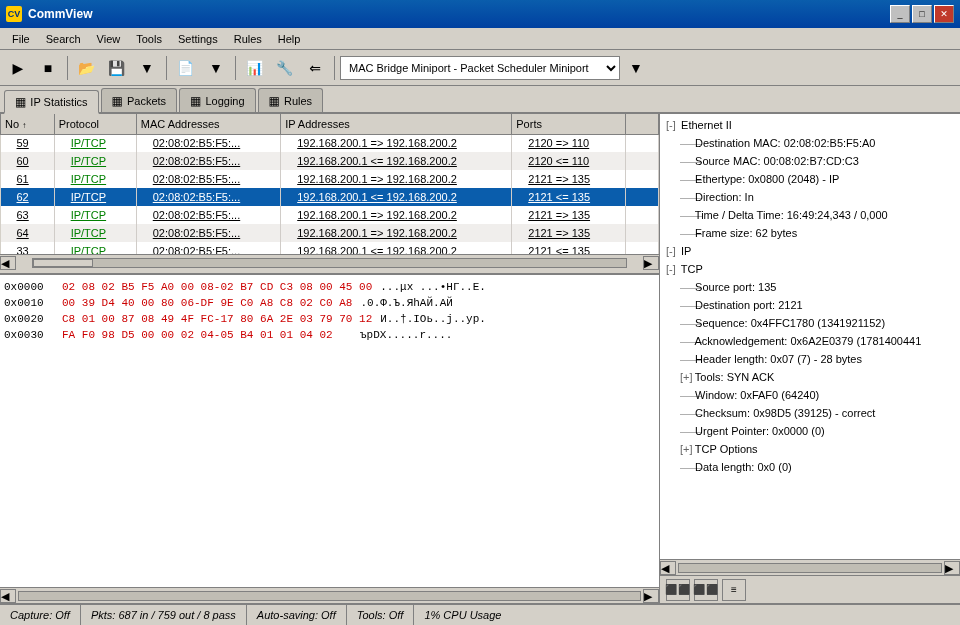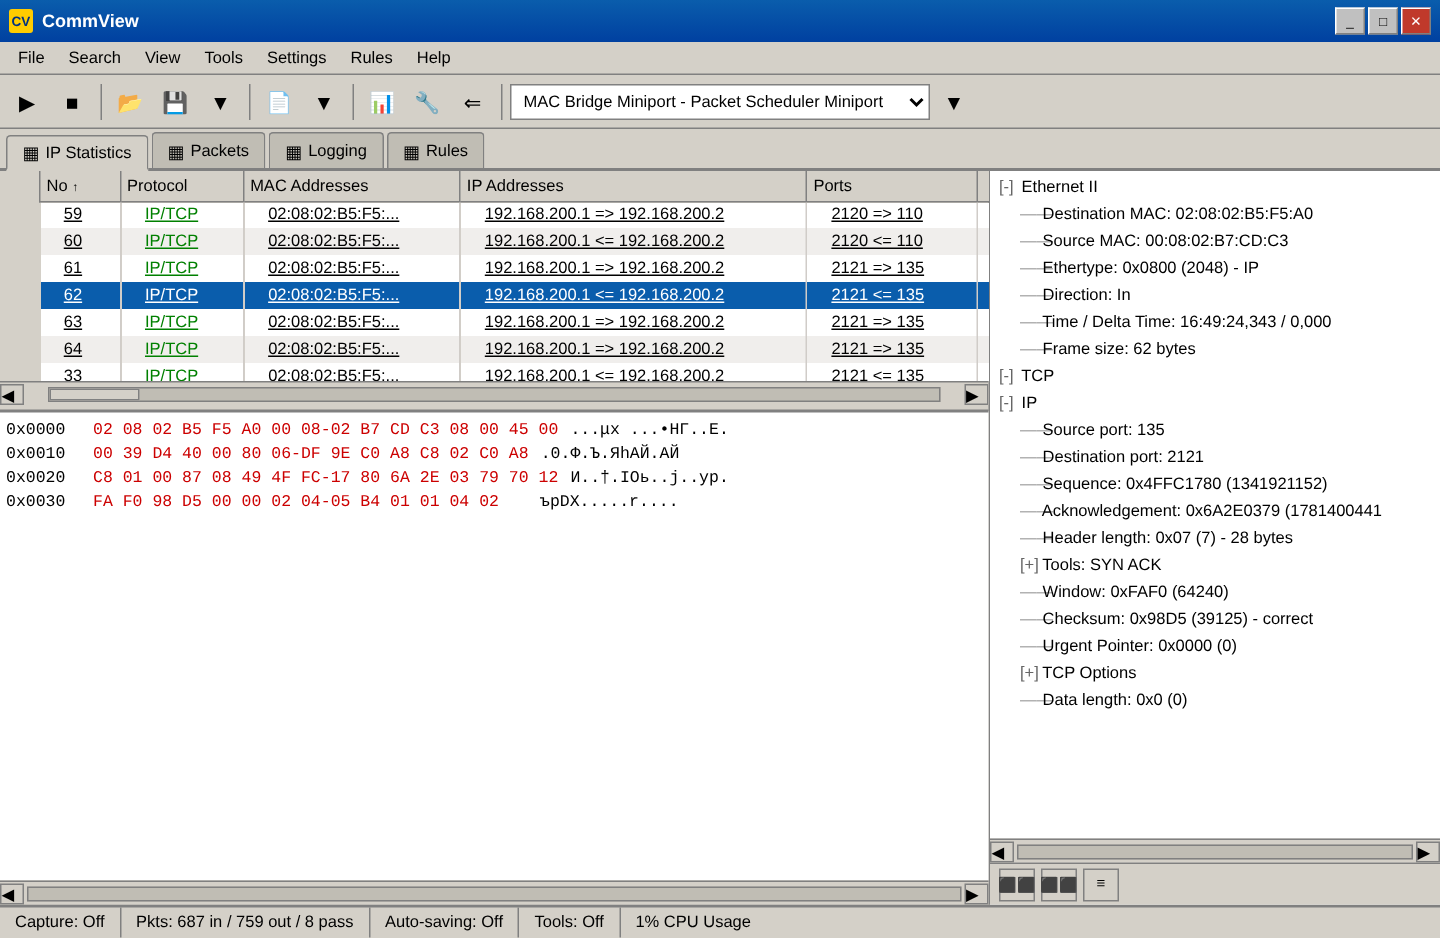--- a/index.html
+++ b/index.html
@@ -147,21 +147,20 @@
     
     .packet-table-container {
       flex: 0 0 160px;
       overflow: hidden;
       border-bottom: 1px solid #808080;
     }
     .packet-table {
       width: 100%;
       border-collapse: collapse;
       font-size: 11px;
-      margin-left: 26px;
     }
     .packet-table thead tr {
       background: #d4d0c8;
       height: 20px;
     }
     .packet-table thead th {
       border: 1px solid #808080;
       border-top: none;
       padding: 1px 4px;
       text-align: left;
@@ -292,20 +291,21 @@
       font-size: 12px;
     }
 
     
     .status-bar {
       height: 22px;
       background: #d4d0c8;
       border-top: 2px solid #808080;
       display: flex;
       align-items: center;
+      font-style: italic;
     }
     .status-segment {
       padding: 0 10px;
       border-right: 1px solid #808080;
       height: 100%;
       display: flex;
       align-items: center;
       font-size: 11px;
       white-space: nowrap;
     }
@@ -496,22 +496,22 @@
 
   <div class="right-panel">
     <div class="tree-area" id="tree-area">
     <div class="tree-node" style="padding-left: 4px;"><span class="expand">[-]</span><span> Ethernet II</span></div>
         <div class="tree-node" style="padding-left: 18px;"><span class="expand" style="color: rgb(153, 153, 153);">——</span><span> Destination MAC: 02:08:02:B5:F5:A0</span></div>
         <div class="tree-node" style="padding-left: 18px;"><span class="expand" style="color: rgb(153, 153, 153);">——</span><span> Source MAC: 00:08:02:B7:CD:C3</span></div>
         <div class="tree-node" style="padding-left: 18px;"><span class="expand" style="color: rgb(153, 153, 153);">——</span><span> Ethertype: 0x0800 (2048) - IP</span></div>
         <div class="tree-node" style="padding-left: 18px;"><span class="expand" style="color: rgb(153, 153, 153);">——</span><span> Direction: In</span></div>
         <div class="tree-node" style="padding-left: 18px;"><span class="expand" style="color: rgb(153, 153, 153);">——</span><span> Time / Delta Time: 16:49:24,343 / 0,000</span></div>
         <div class="tree-node" style="padding-left: 18px;"><span class="expand" style="color: rgb(153, 153, 153);">——</span><span> Frame size: 62 bytes</span></div>
+        <div class="tree-node" style="padding-left: 4px;"><span class="expand">[-]</span><span> IP</span></div>
         <div class="tree-node" style="padding-left: 4px;"><span class="expand">[-]</span><span> TCP</span></div>
-        <div class="tree-node" style="padding-left: 4px;"><span class="expand">[-]</span><span> IP</span></div>
         <div class="tree-node" style="padding-left: 18px;"><span class="expand" style="color: rgb(153, 153, 153);">——</span><span> Source port: 135</span></div>
         <div class="tree-node" style="padding-left: 18px;"><span class="expand" style="color: rgb(153, 153, 153);">——</span><span> Destination port: 2121</span></div>
         <div class="tree-node" style="padding-left: 18px;"><span class="expand" style="color: rgb(153, 153, 153);">——</span><span> Sequence: 0x4FFC1780 (1341921152)</span></div>
         <div class="tree-node" style="padding-left: 18px;"><span class="expand" style="color: rgb(153, 153, 153);">——</span><span> Acknowledgement: 0x6A2E0379 (1781400441</span></div>
         <div class="tree-node" style="padding-left: 18px;"><span class="expand" style="color: rgb(153, 153, 153);">——</span><span> Header length: 0x07 (7) - 28 bytes</span></div>
         <div class="tree-node" style="padding-left: 18px;"><span class="expand">[+]</span><span> Tools: SYN ACK</span></div>
         <div class="tree-node" style="padding-left: 18px;"><span class="expand" style="color: rgb(153, 153, 153);">——</span><span> Window: 0xFAF0 (64240)</span></div>
         <div class="tree-node" style="padding-left: 18px;"><span class="expand" style="color: rgb(153, 153, 153);">——</span><span> Checksum: 0x98D5 (39125) - correct</span></div>
         <div class="tree-node" style="padding-left: 18px;"><span class="expand" style="color: rgb(153, 153, 153);">——</span><span> Urgent Pointer: 0x0000 (0)</span></div>
         <div class="tree-node" style="padding-left: 18px;"><span class="expand">[+]</span><span> TCP Options</span></div>

